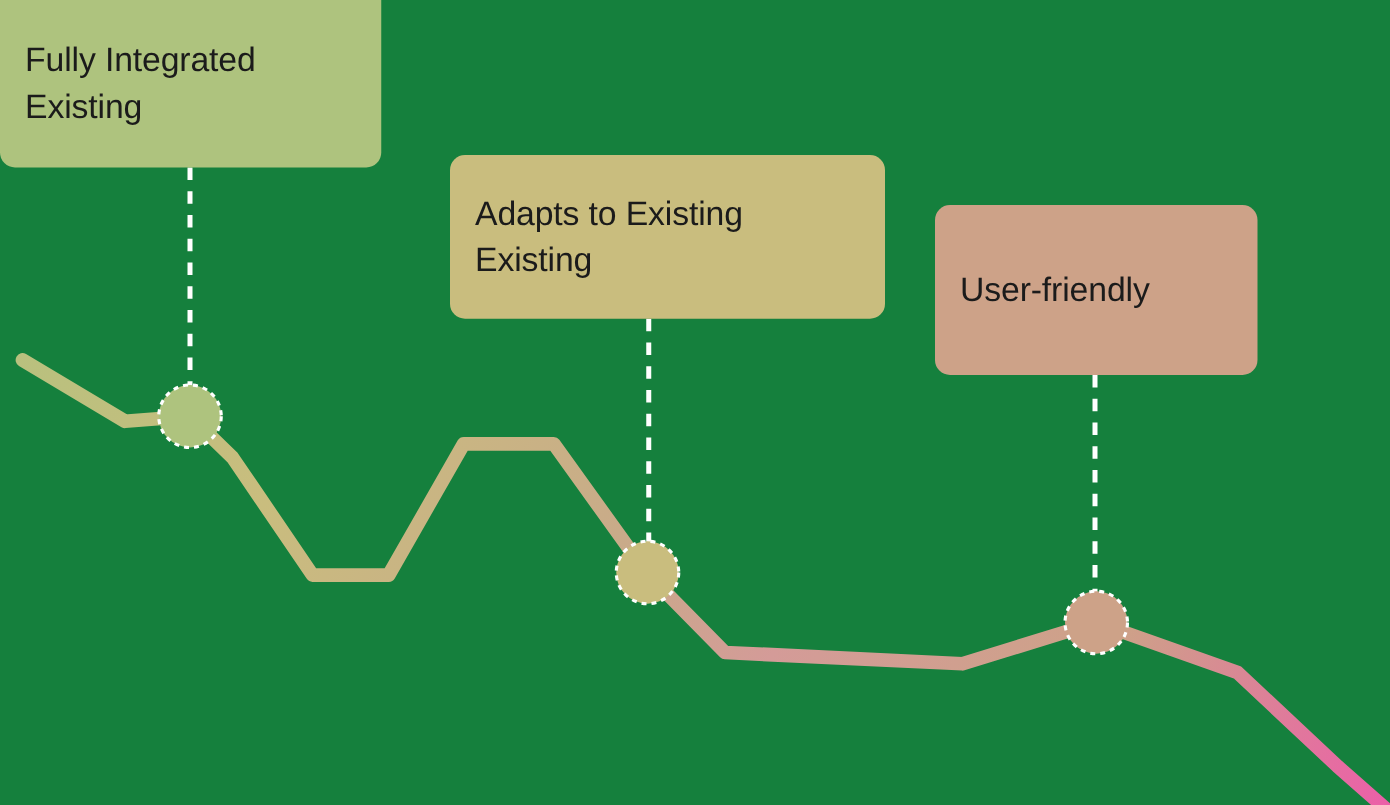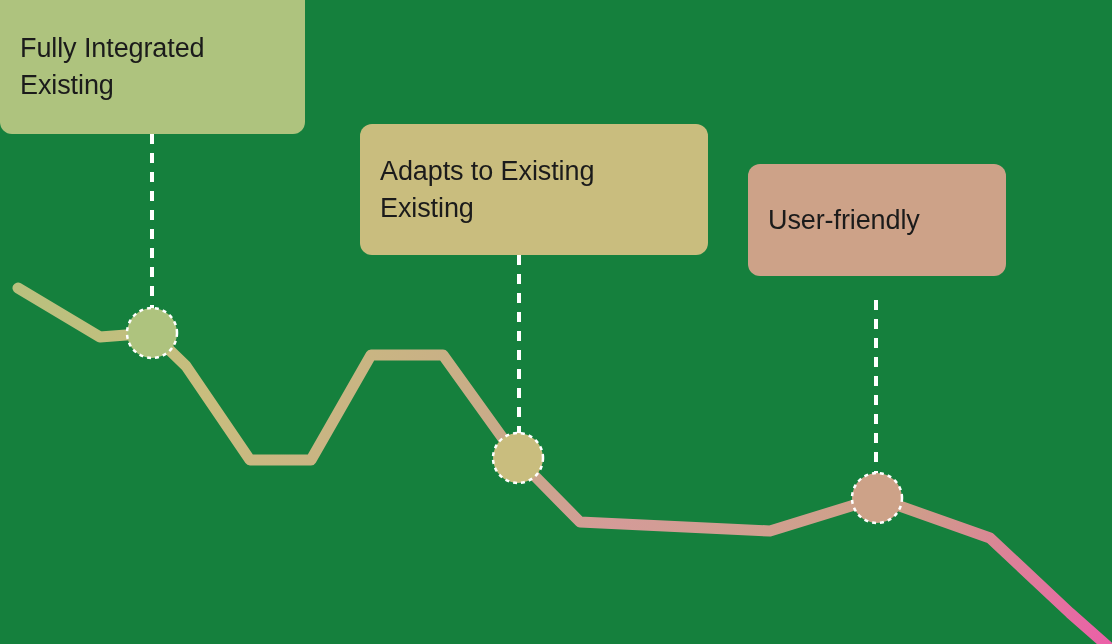--- a/index.html
+++ b/index.html
@@ -58,21 +58,21 @@
     left: 344px;
     top: 124px;
     width: 348px;
     height: 131px;
     margin-left: 16px;
   }
   #callout-2 {
     left: 748px;
     top: 164px;
     width: 258px;
-    height: 112px;
+    height: 136px;
   }
 </style>
 </head>
 <body style="background: rgb(0, 0, 0);">
 
 <div id="stage" style="background: #15803d;">
 
   <svg id="chart-svg" viewBox="0 0 1112 644">
     <defs>
       <linearGradient id="lineGrad" x1="0" y1="0" x2="1112" y2="644" gradientUnits="userSpaceOnUse">

